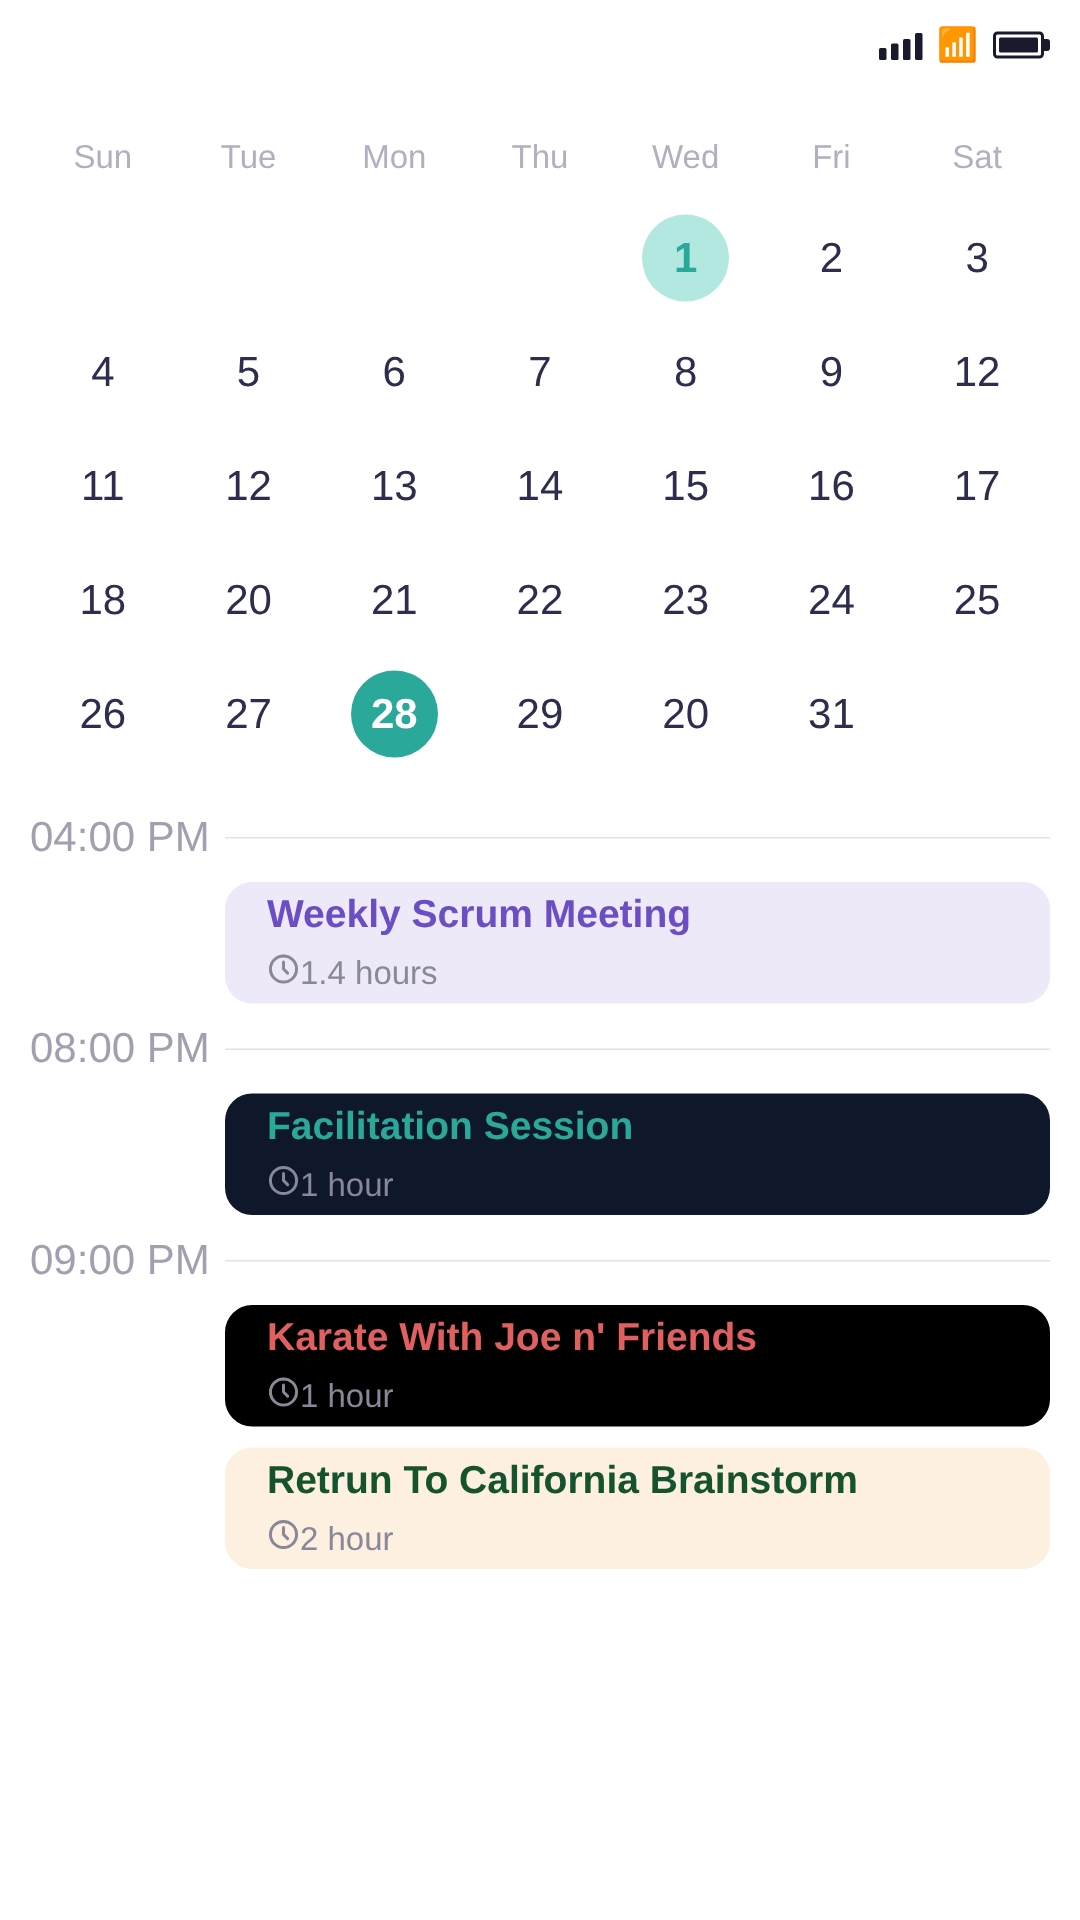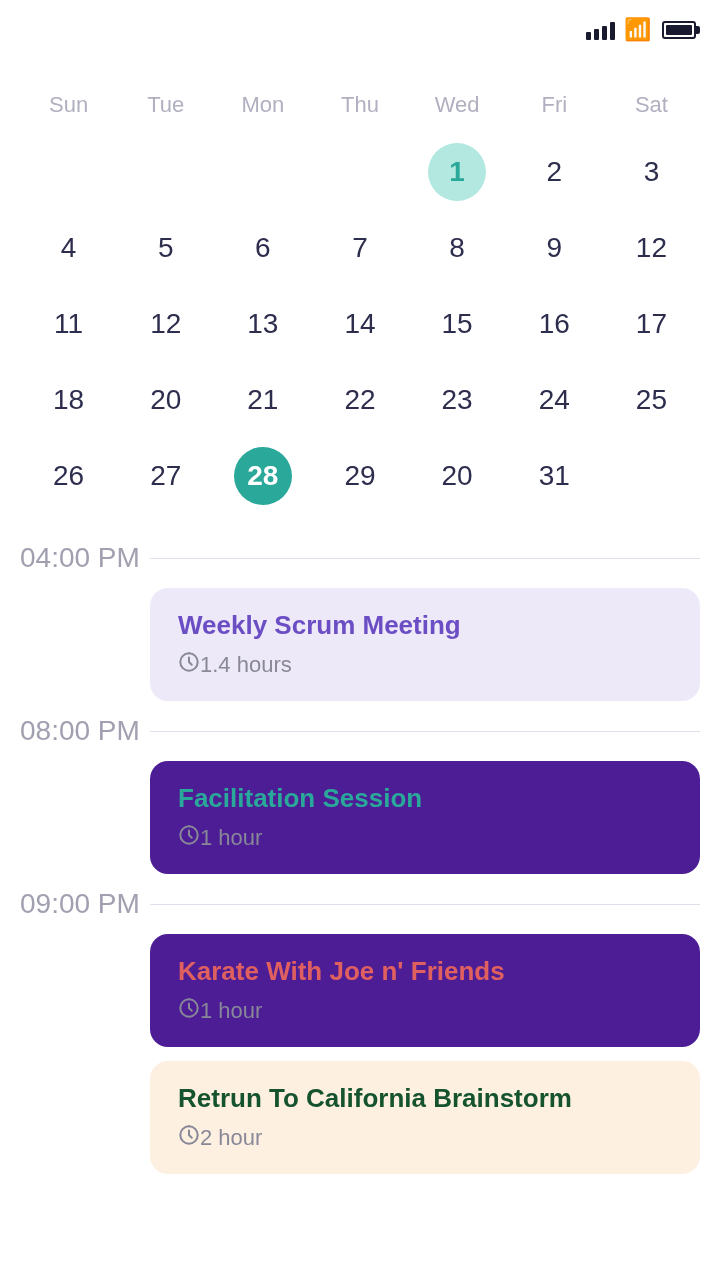--- a/index.html
+++ b/index.html
@@ -149,33 +149,33 @@
     }
 
     
     .events-section {
       margin-top: 30px;
       padding: 0 20px;
     }
 
     .event-card {
       border-radius: 18px;
-      padding: 22px 28px;
+      padding: 6px 28px;
       margin-left: 130px;
       margin-bottom: 14px;
     }
 
     .event-card.purple {
       background: #ede9f8;
     }
     .event-card.teal {
-      background: #4c1d95;
+      background: #0f172a;
     }
     .event-card.pink {
-      background: #4c1d95;
+      background: #000000;
     }
     .event-card.orange {
       background: #fdf0e0;
     }
 
     .event-title {
       font-size: 26px;
       font-weight: 700;
       margin-bottom: 10px;
     }

